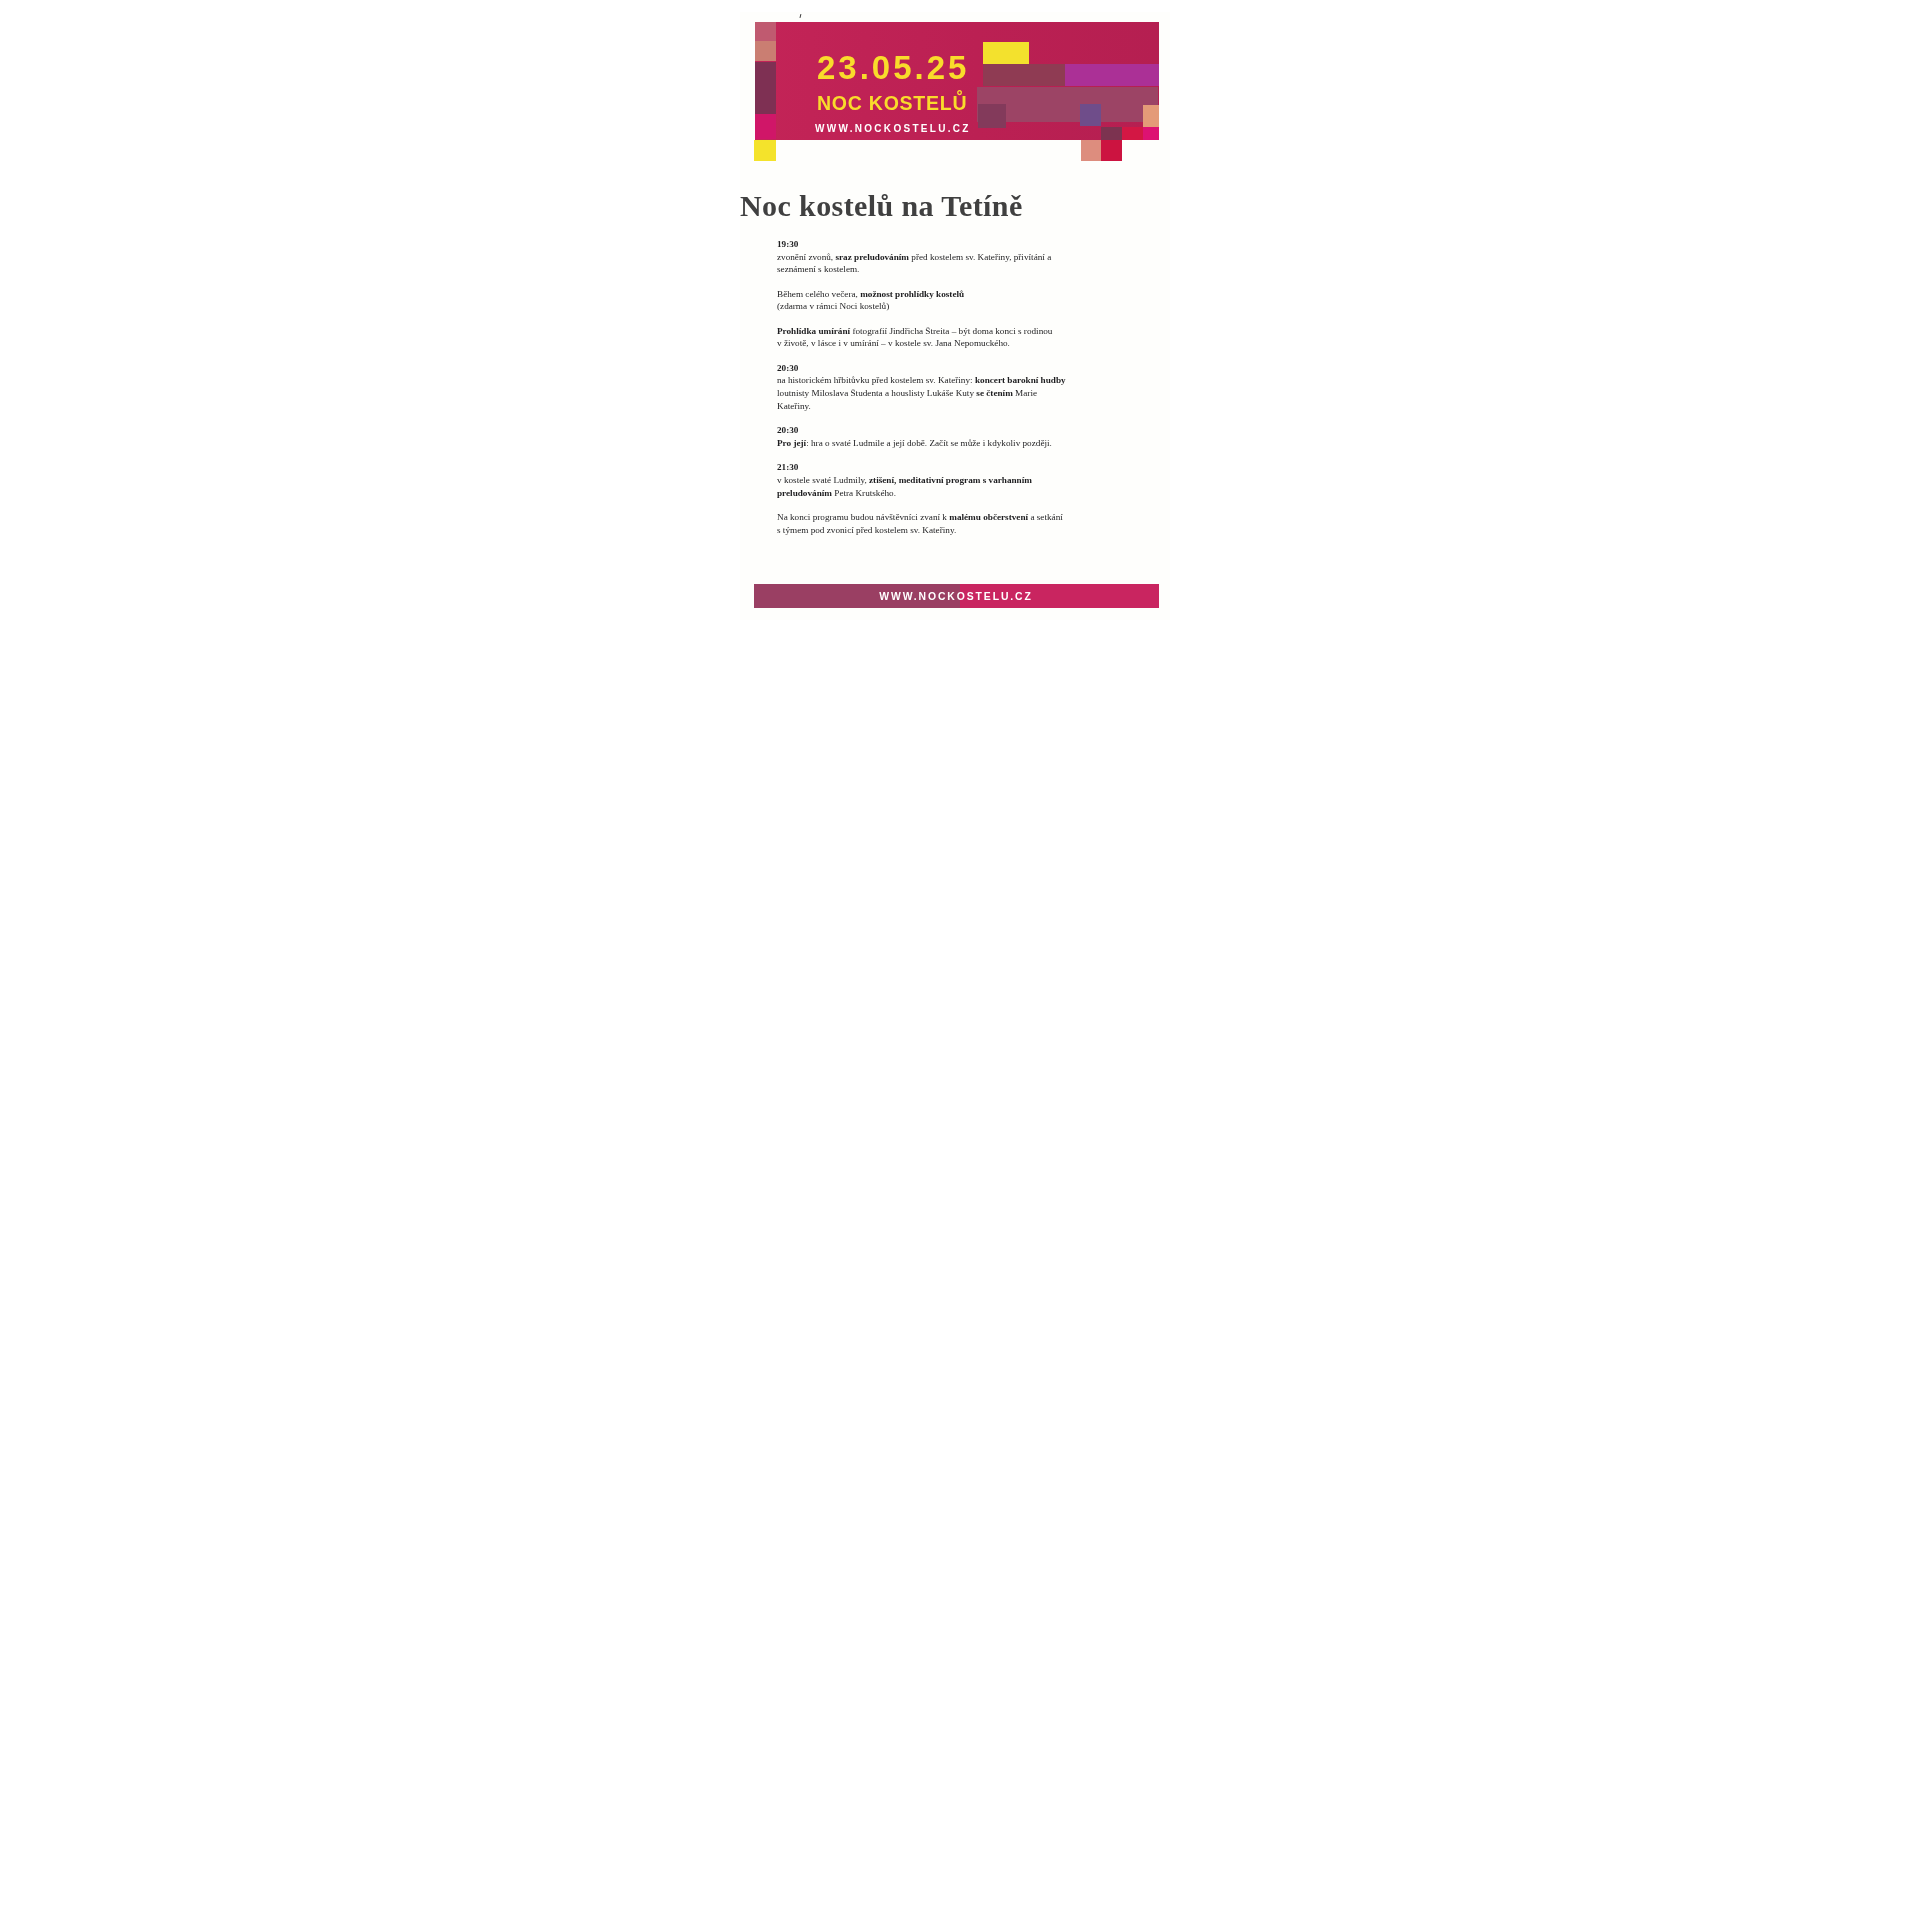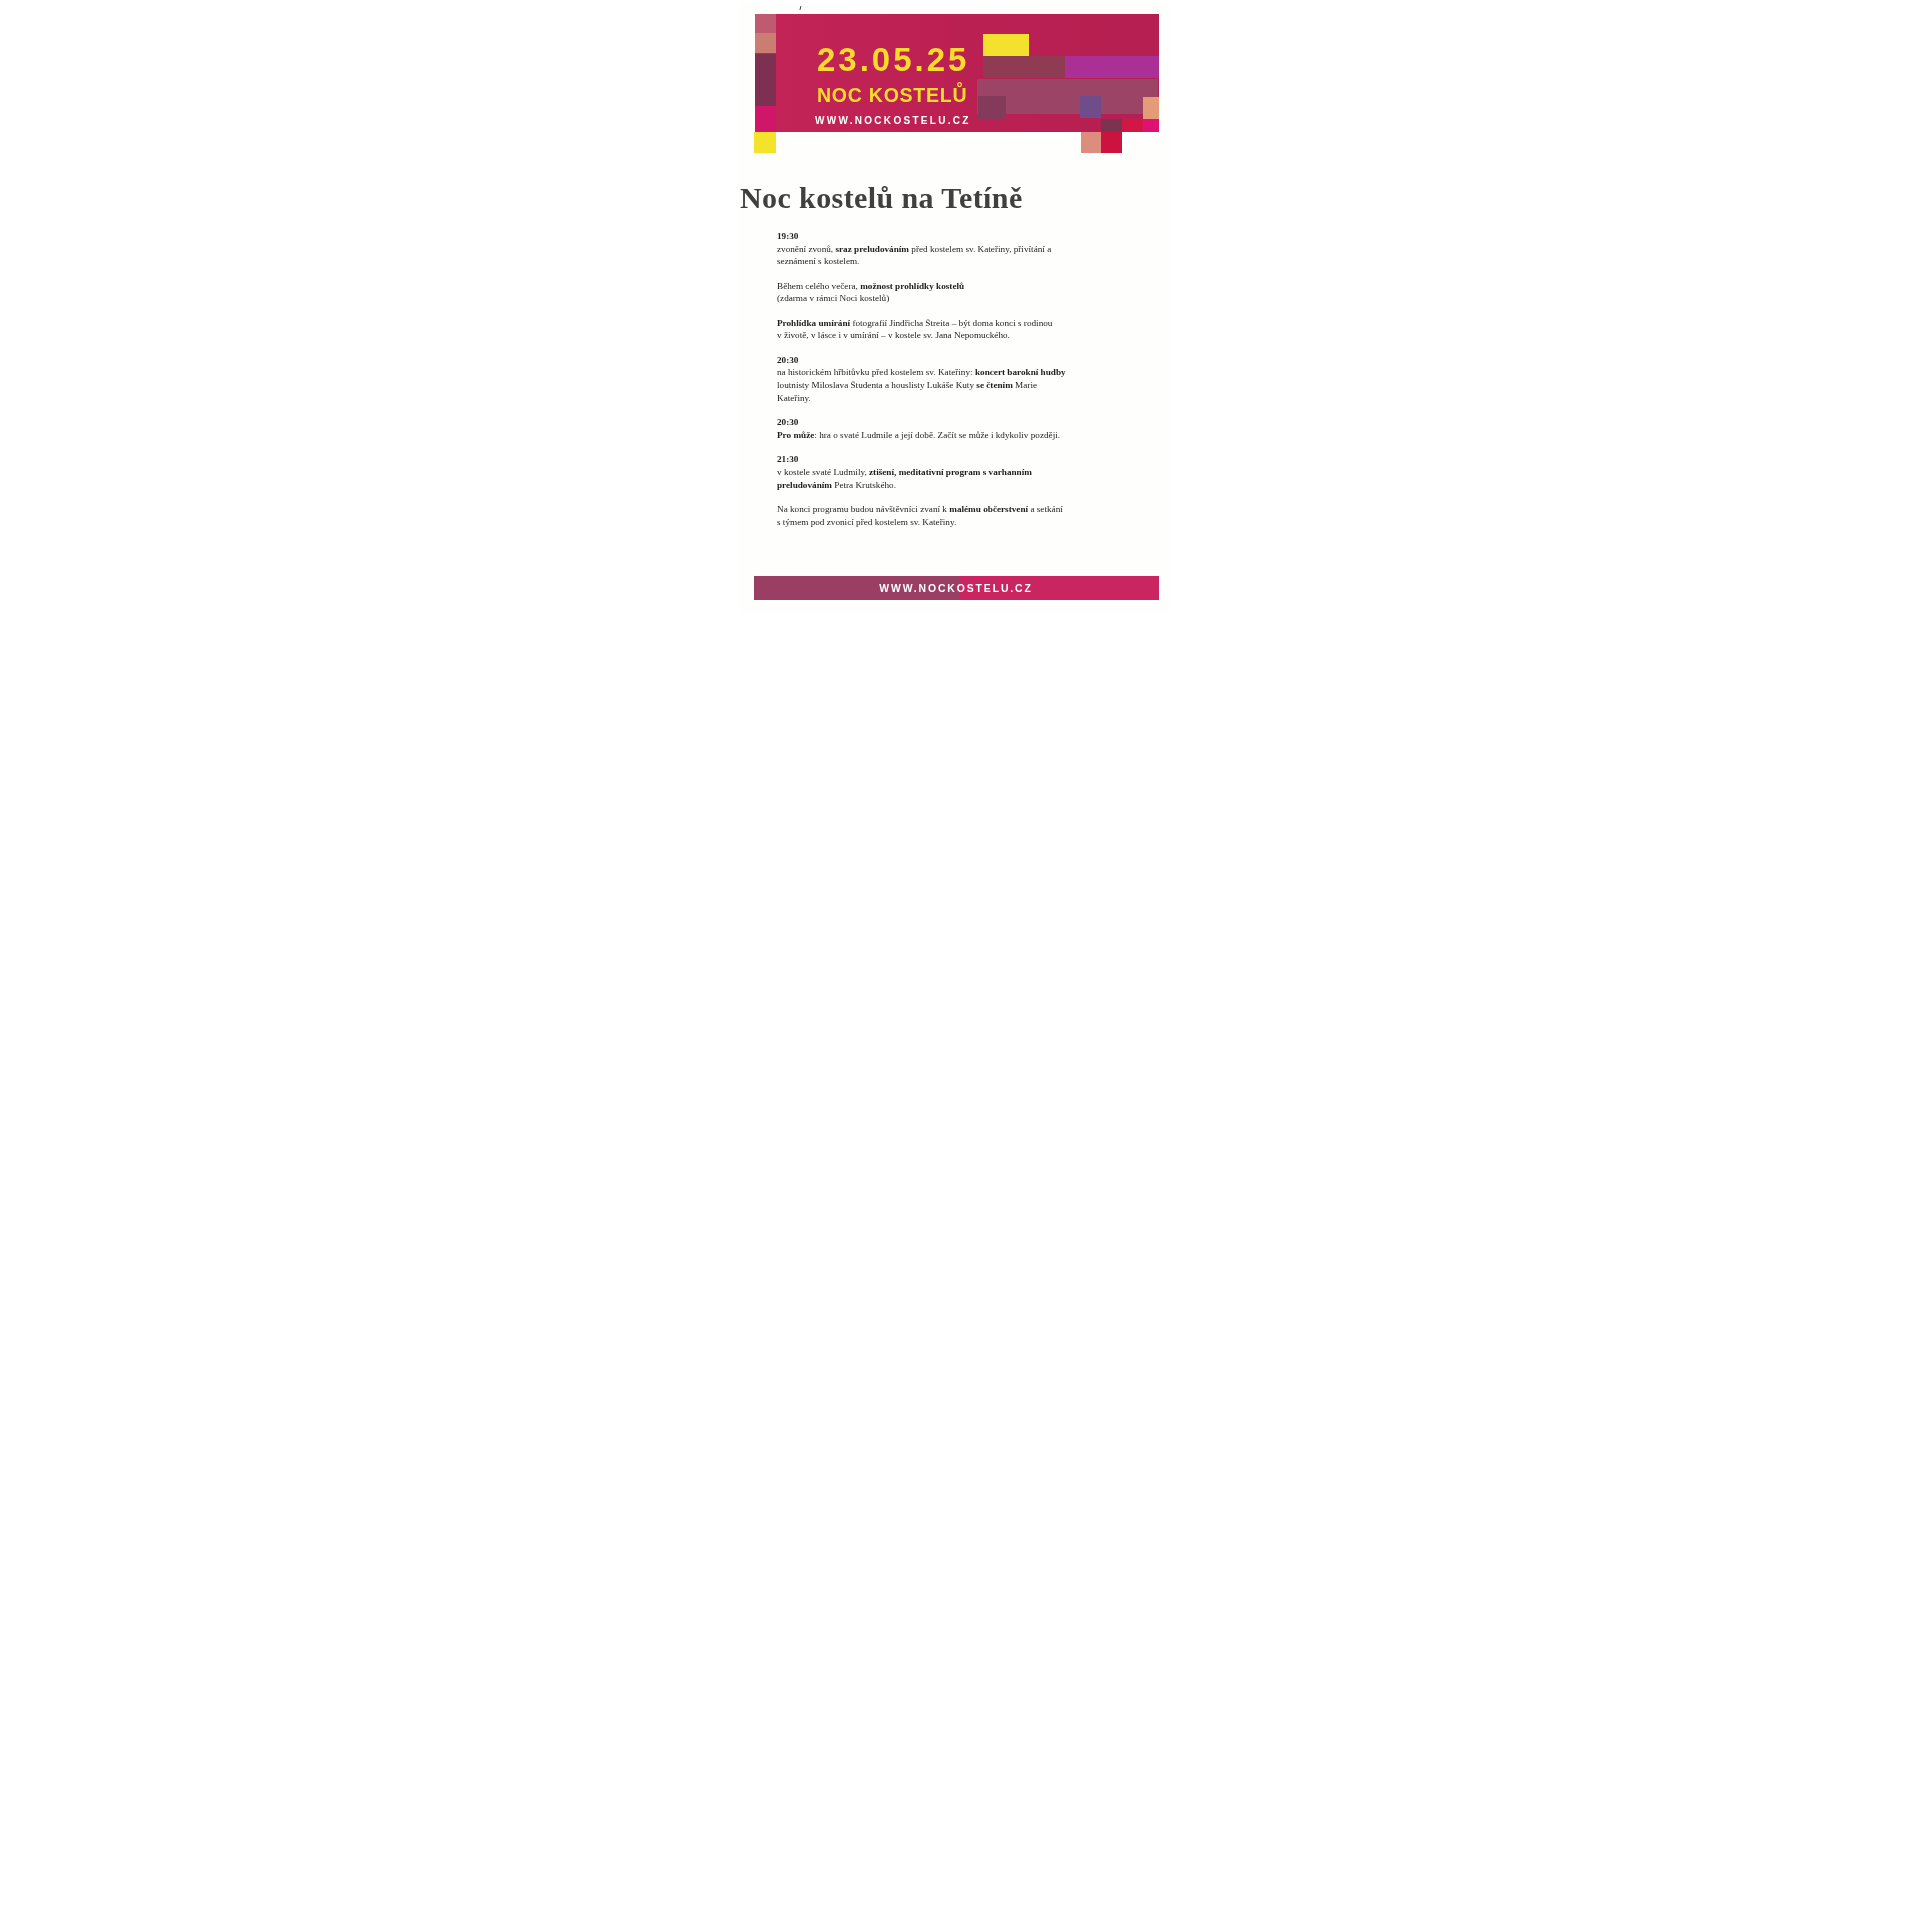--- a/index.html
+++ b/index.html
@@ -1,16 +1,16 @@
 <!DOCTYPE html>
 <html lang="cs" style="font-size:6.2px"><head>
 <meta charset="utf-8">
 <style>
   html,body{margin:0;padding:0;background:#ffffff;}
-  .page{position:relative;width:430px;height:608px;margin:4px auto;background:#fefefc;
+  .page{position:relative;width:430px;height:608px;margin:12px auto;background:#fefefc;
         font-family:"Liberation Serif", serif;overflow:hidden;}
 
   
   .banner{position:absolute;left:15px;top:9.6px;width:404px;height:118px;
           background:linear-gradient(90deg,#c32457 0%,#bb2053 55%,#b51f51 100%);}
   .tile{position:absolute;}
   .mosaic{position:absolute;left:0;top:0;width:100%;height:100%;pointer-events:none;}
   .banner-date{position:absolute;left:62px;top:28px;
           font-family:"Liberation Sans", sans-serif;font-weight:bold;
           font-size:34px;line-height:34px;letter-spacing:3.1px;color:#f9dc2b;
@@ -97,21 +97,21 @@
         <div class="line"><span class="i">v životě, v lásce i v umírání</span><span> – v kostele sv. Jana Nepomuckého.</span></div>
       </div>
       <div class="para">
         <div class="line"><span class="b">20:30</span></div>
         <div class="line"><span>na historickém hřbitůvku před kostelem sv. Kateřiny: </span><span class="b">koncert barokní hudby</span></div>
         <div class="line"><span>loutnisty Miloslava Študenta a houslisty Lukáše Kuty </span><span class="b">se čtením</span><span> Marie</span></div>
         <div class="line"><span>Kateřiny.</span></div>
       </div>
       <div class="para">
         <div class="line"><span class="b">20:30</span></div>
-        <div class="line"><span class="b">Pro může</span><span>: hra o svaté Ludmile a její době. Začít se může i kdykoliv později.</span></div>
+        <div class="line"><span class="b">Pro její</span><span>: hra o svaté Ludmile a její době. Začít se může i kdykoliv později.</span></div>
       </div>
       <div class="para">
         <div class="line"><span class="b">21:30</span></div>
         <div class="line"><span>v kostele svaté Ludmily, </span><span class="b">ztišení, meditativní program s varhanním</span></div>
         <div class="line"><span class="b">preludováním</span><span> Petra Krutského.</span></div>
       </div>
       <div class="para">
         <div class="line"><span>Na konci programu budou návštěvníci zvaní k </span><span class="b">malému občerstvení</span><span> a setkání</span></div>
         <div class="line"><span>s týmem pod zvonicí před kostelem sv. Kateřiny.</span></div>
       </div>

